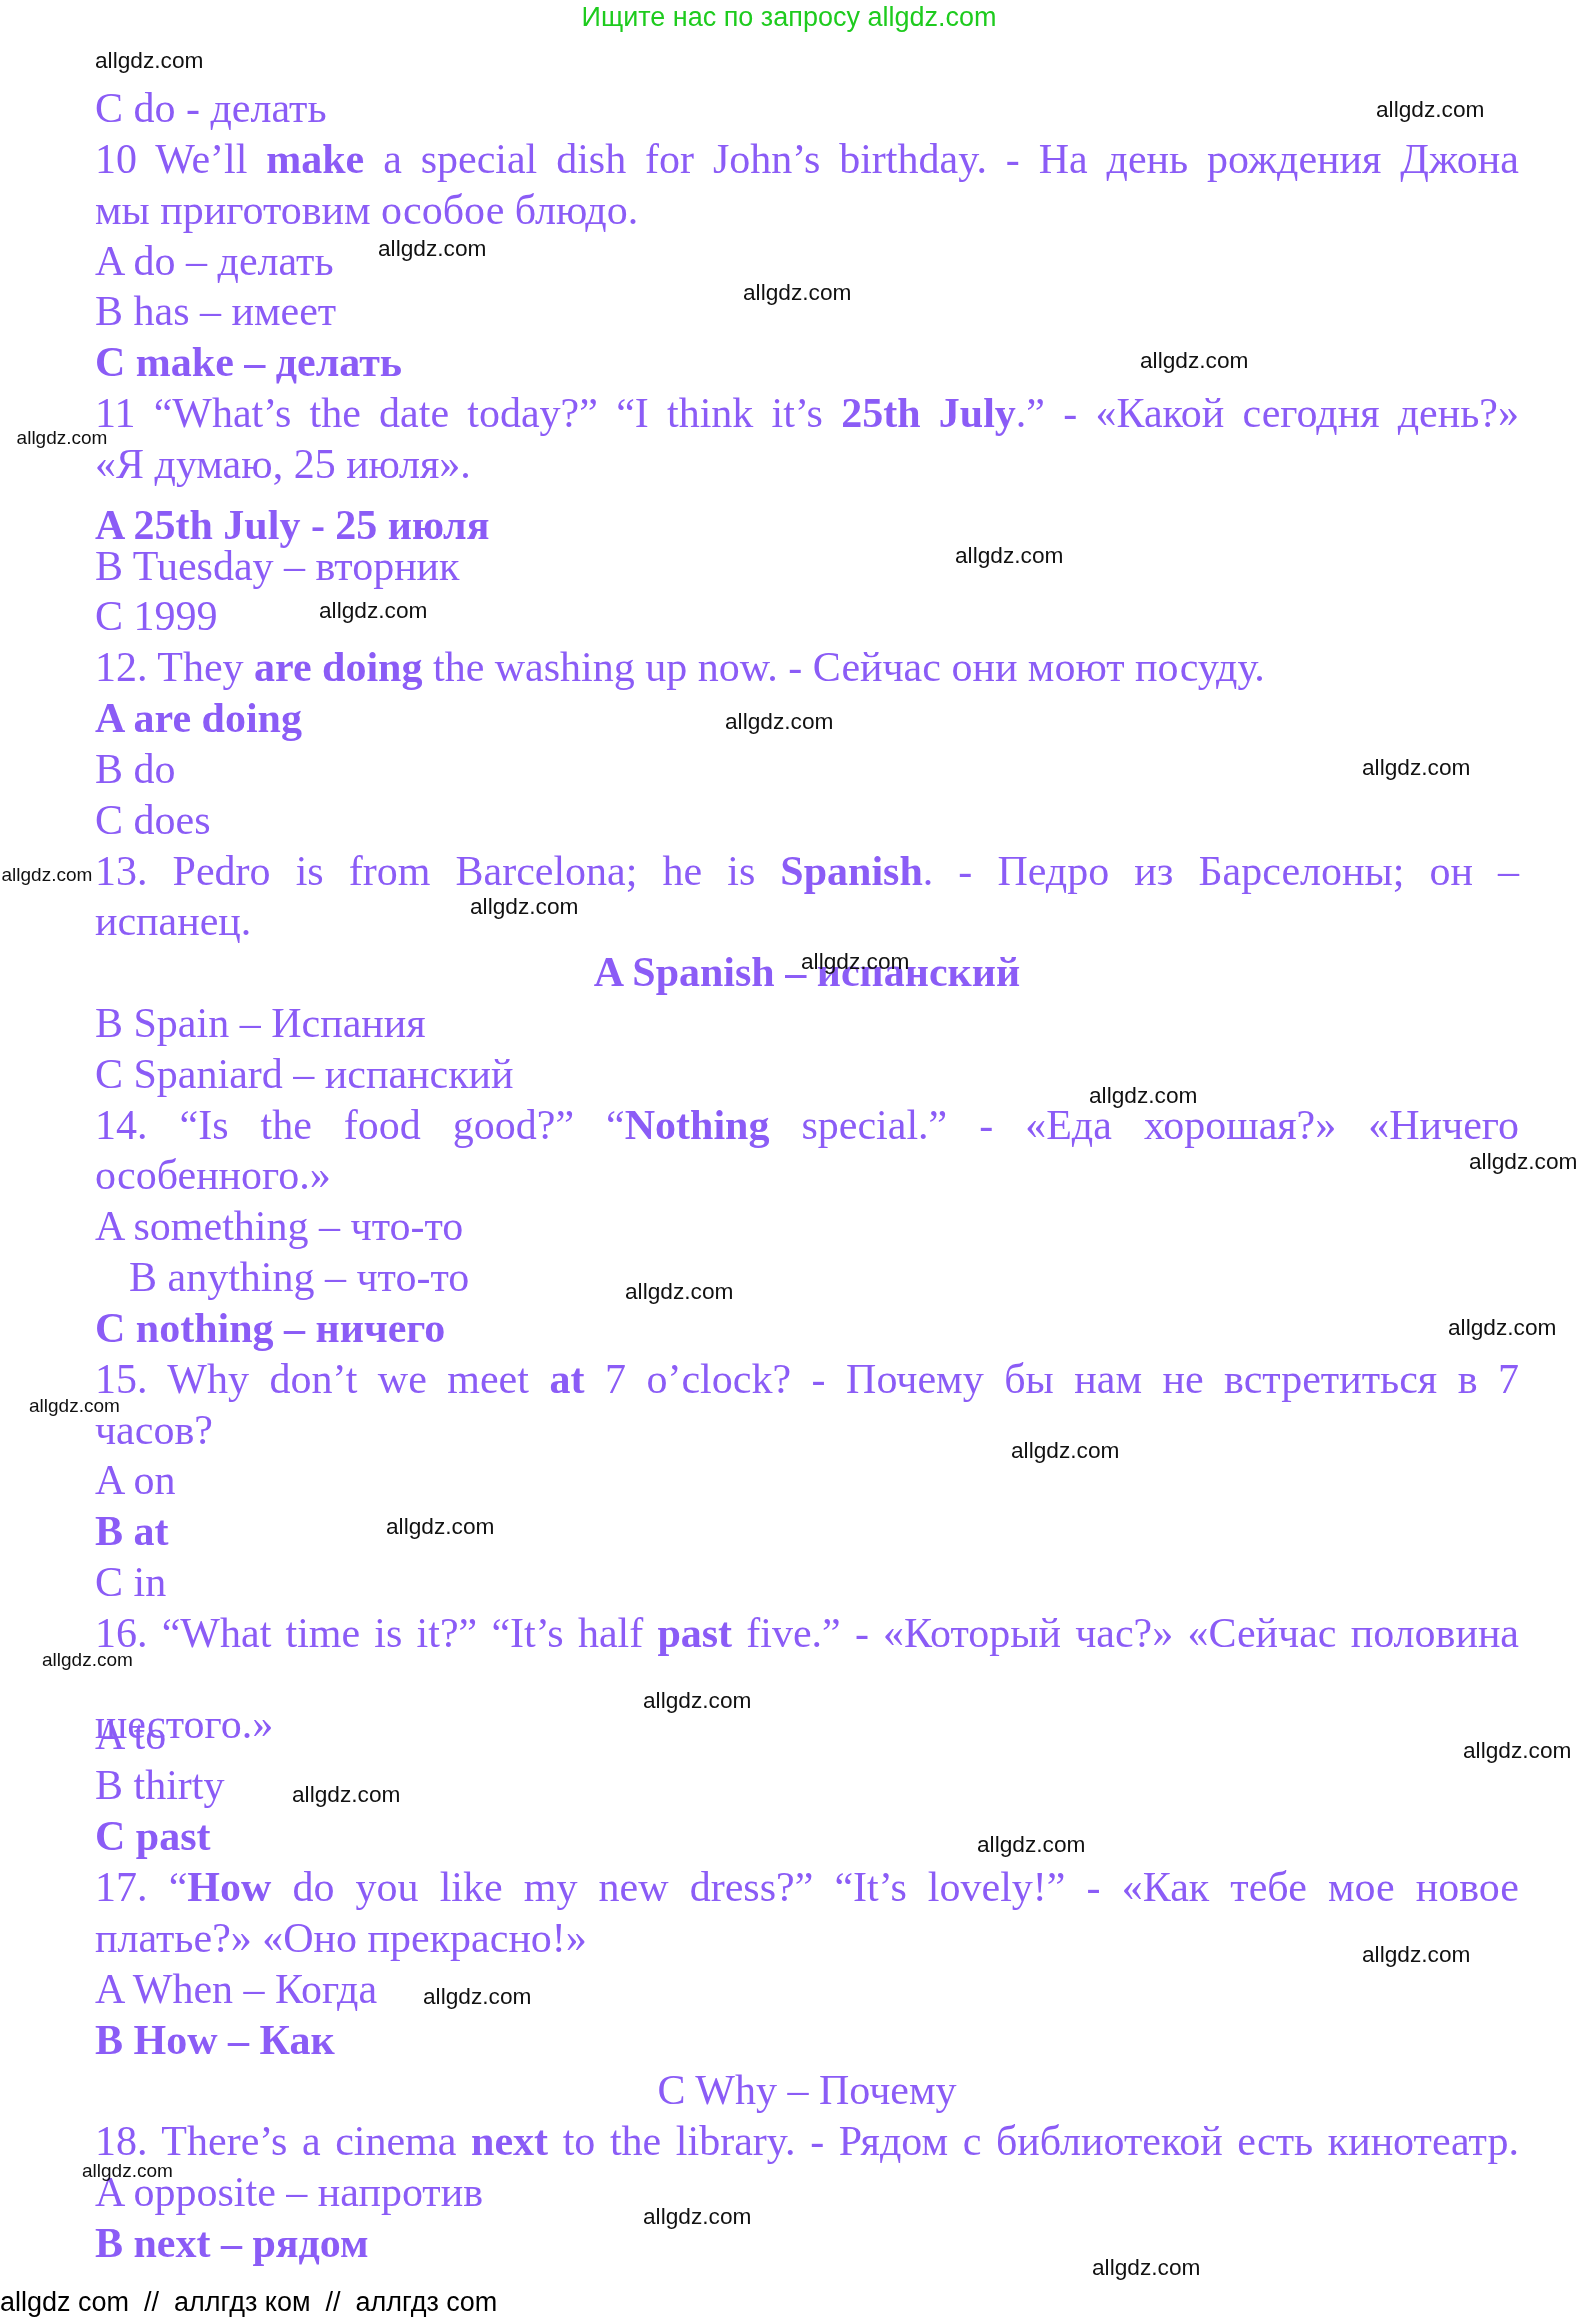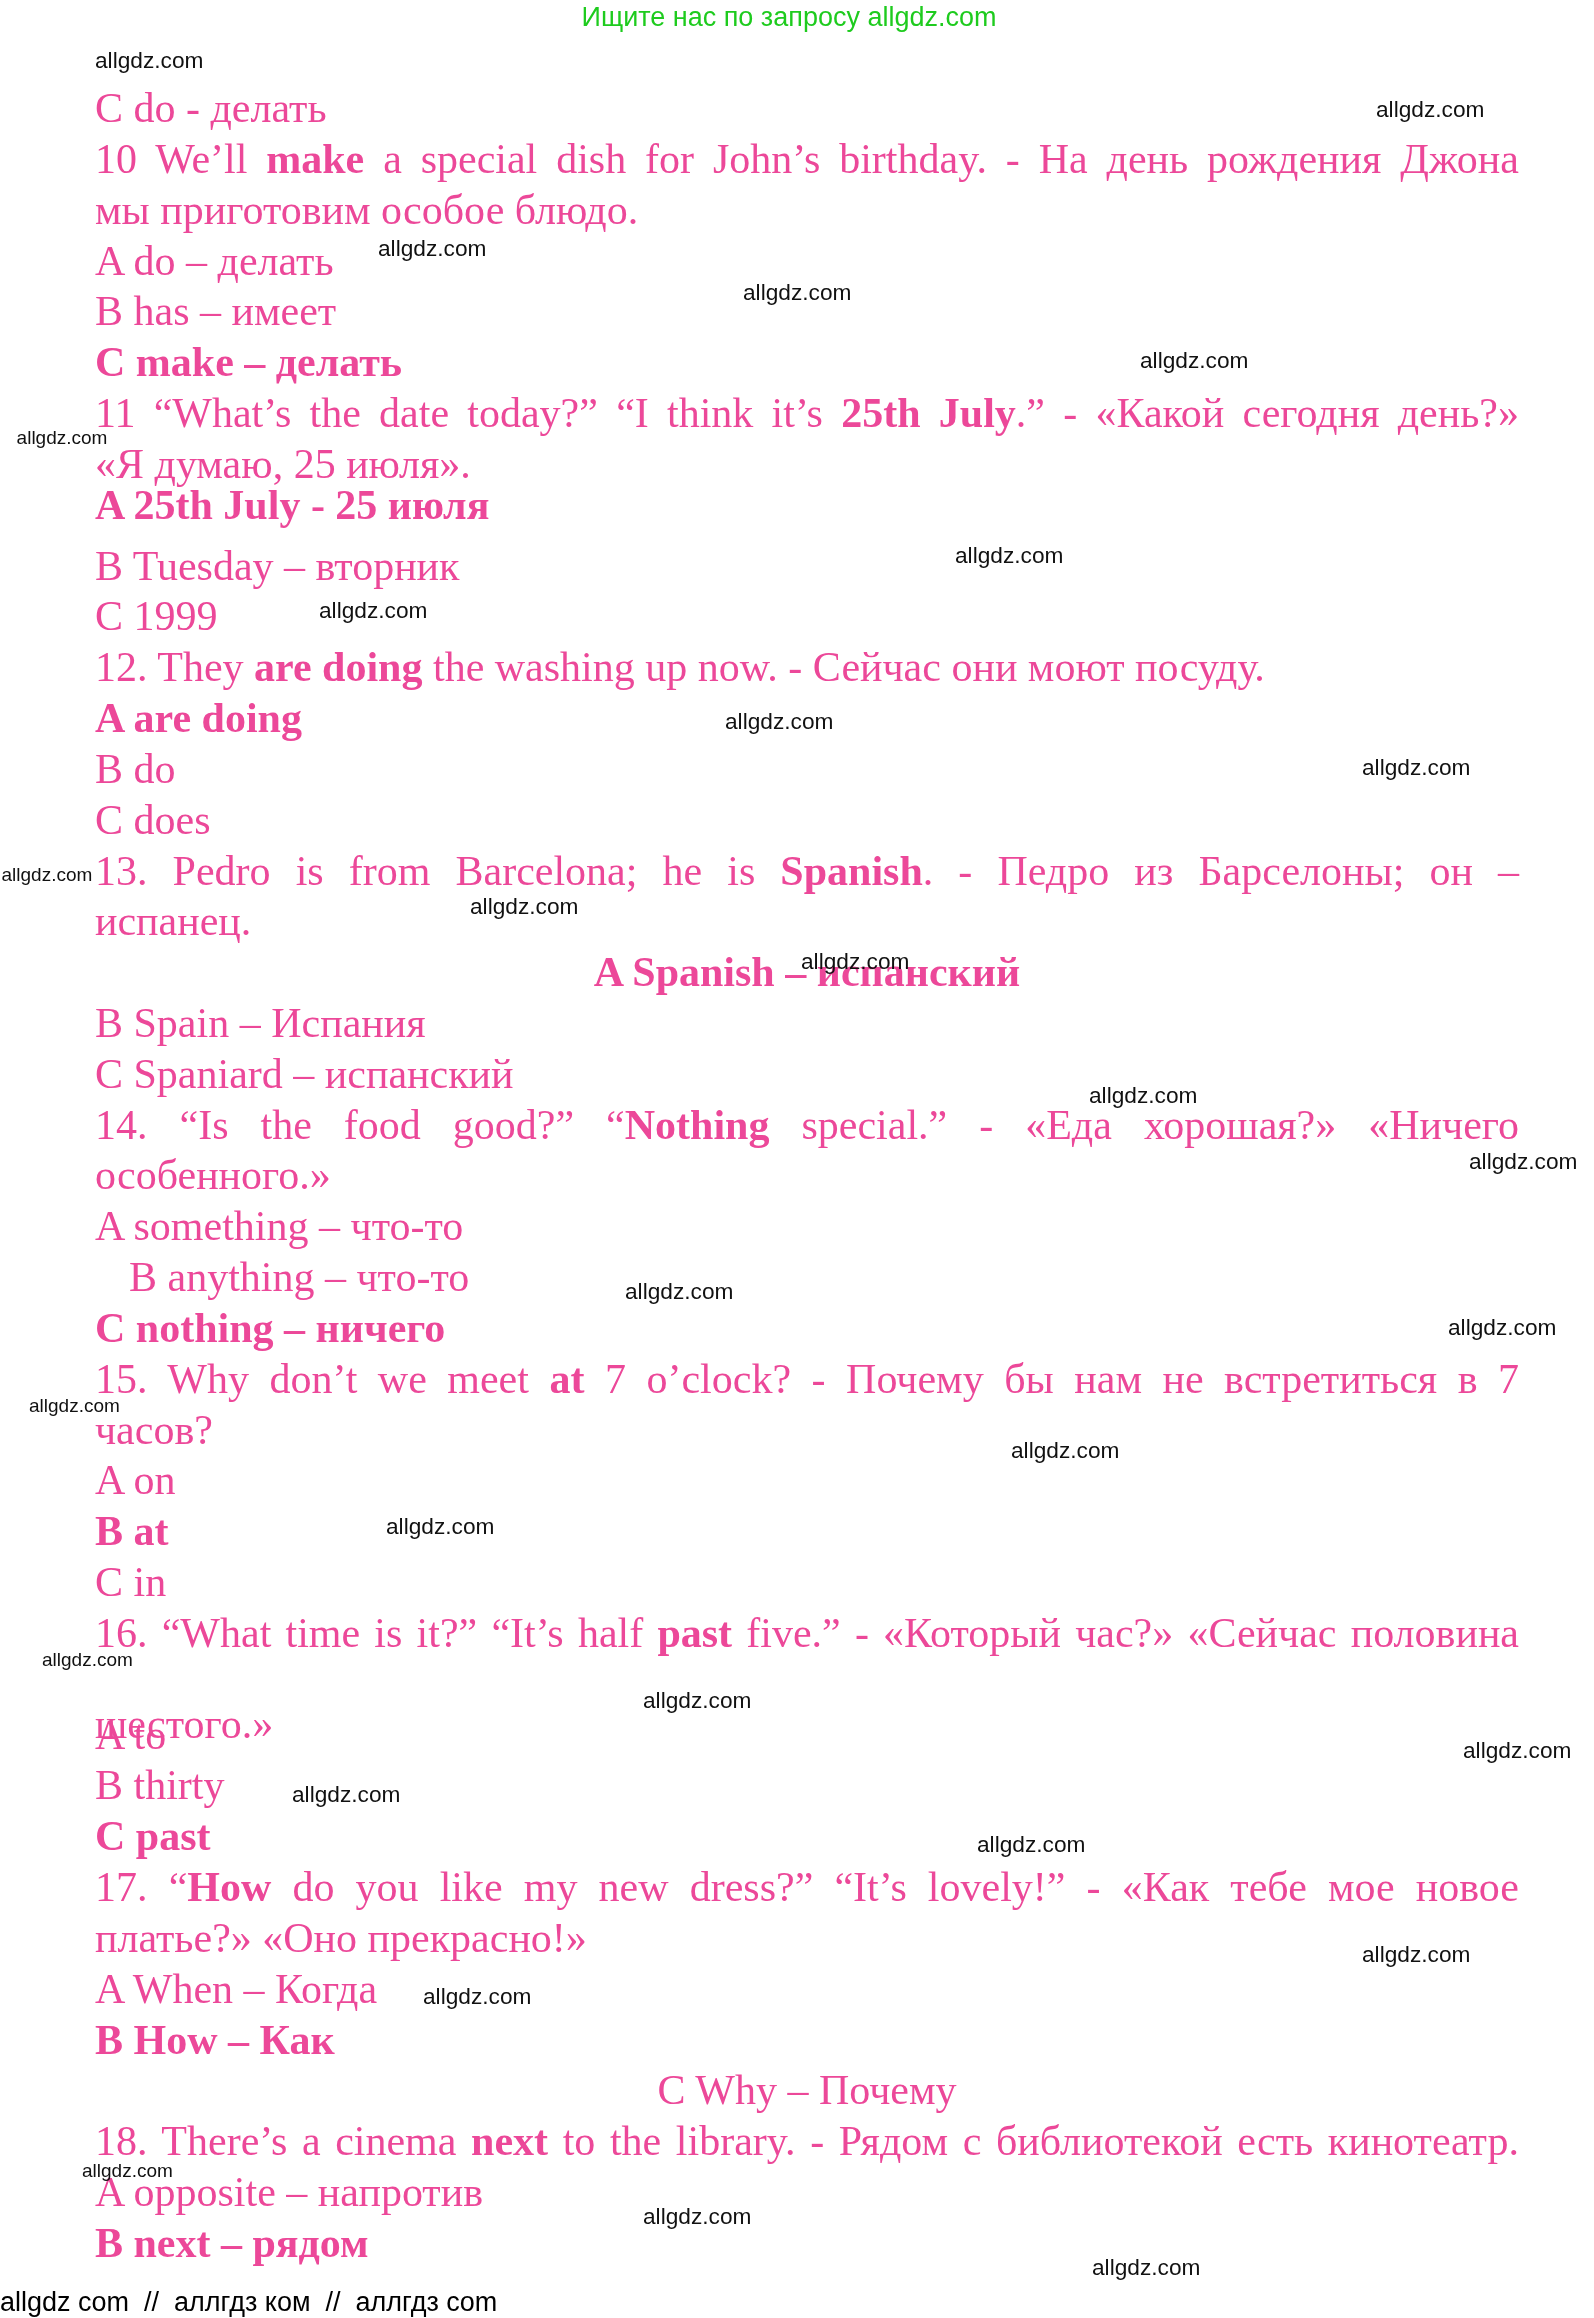--- a/index.html
+++ b/index.html
@@ -2,41 +2,41 @@
 <html style="font-size:12px"><head>
 <meta charset="utf-8">
 <style>
   html, body { margin:0; padding:0; background:#ffffff; }
   body { width:1594px; height:2319px; position:relative; overflow:hidden; }
   .hdr { position:absolute; top:0; left:0; width:1578px; text-align:center; top:1.5px;
          font-family:"Liberation Sans", sans-serif; font-size:27px; color:#1ecb1e; }
   .ftr { position:absolute; left:0; width:1594px; text-align:left; top:2287px;
          font-family:"Liberation Sans", sans-serif; font-size:27px; color:#000000; white-space:pre; }
   .line { position:absolute; left:95px; width:1424px; height:51px; line-height:51px;
-          font-family:"Liberation Serif", serif; font-size:42px; color:#ec4899; white-space:nowrap; }
+          font-family:"Liberation Serif", serif; font-size:42px; color:#8b5cf6; white-space:nowrap; }
   .line.just { text-align:justify; text-align-last:justify; }
   .b { font-weight:bold; }
   .wm { position:absolute; font-family:"Liberation Sans", sans-serif; font-size:22.7px; color:#111; white-space:nowrap; }
   .wm.sm { font-size:19px; }
 </style>
 </head>
 <body>
 
 <div class="hdr">Ищите нас по запросу allgdz.com</div>
 
 <div id="content">
     <div class="line" style="top: 83px;"><span>C do - делать</span></div>
     <div class="line just" style="top: 134px; white-space: normal;"><span>10 We’ll </span><span class="b">make</span><span> a special dish for John’s birthday. - На день рождения Джона</span></div>
     <div class="line" style="top: 185px;"><span>мы приготовим особое блюдо.</span></div>
     <div class="line" style="top: 236px;"><span>A do – делать</span></div>
     <div class="line" style="top: 286px;"><span>B has – имеет</span></div>
     <div class="line" style="top: 337px;"><span class="b">C make – делать</span></div>
     <div class="line just" style="top: 388px; white-space: normal;"><span>11 “What’s the date today?” “I think it’s </span><span class="b">25th July</span><span>.” - «Какой сегодня день?»</span></div>
     <div class="line" style="top: 439px;"><span>«Я думаю, 25 июля».</span></div>
-    <div class="line" style="top: 480px;"><span class="b">A 25th July - 25 июля</span></div>
+    <div class="line" style="top: 500px;"><span class="b">A 25th July - 25 июля</span></div>
     <div class="line" style="top: 541px;"><span>B Tuesday – вторник</span></div>
     <div class="line" style="top: 591px;"><span>C 1999</span></div>
     <div class="line" style="top: 642px;"><span>12. They </span><span class="b">are doing</span><span> the washing up now. - Сейчас они моют посуду.</span></div>
     <div class="line" style="top: 693px;"><span class="b">A are doing</span></div>
     <div class="line" style="top: 744px;"><span>B do</span></div>
     <div class="line" style="top: 795px;"><span>C does</span></div>
     <div class="line just" style="top: 846px; white-space: normal;"><span>13. Pedro is from Barcelona; he is </span><span class="b">Spanish</span><span>. - Педро из Барселоны; он –</span></div>
     <div class="line" style="top: 896px;"><span>испанец.</span></div>
     <div class="line" style="top: 947px; text-align: center;"><span class="b">A Spanish – испанский</span></div>
     <div class="line" style="top: 998px;"><span>B Spain – Испания</span></div>

